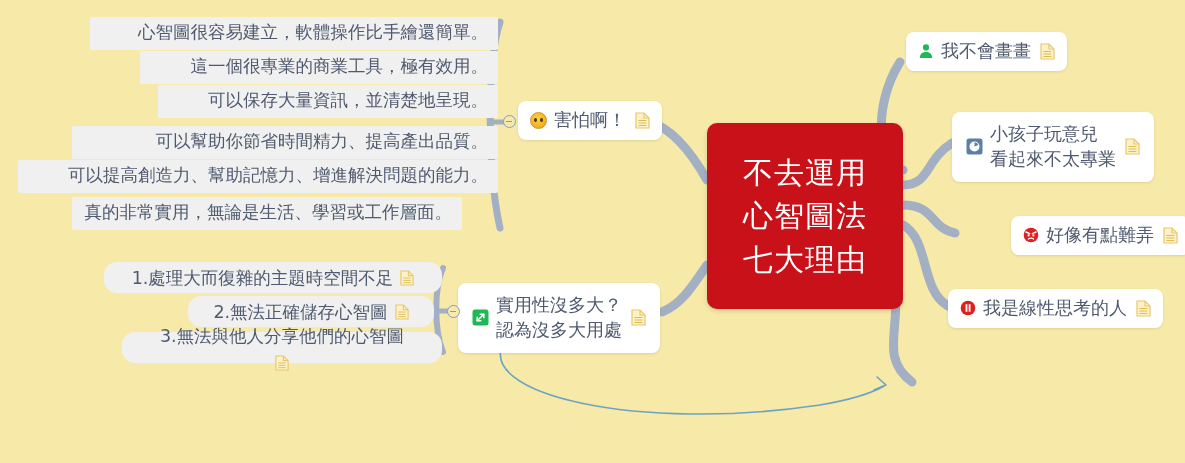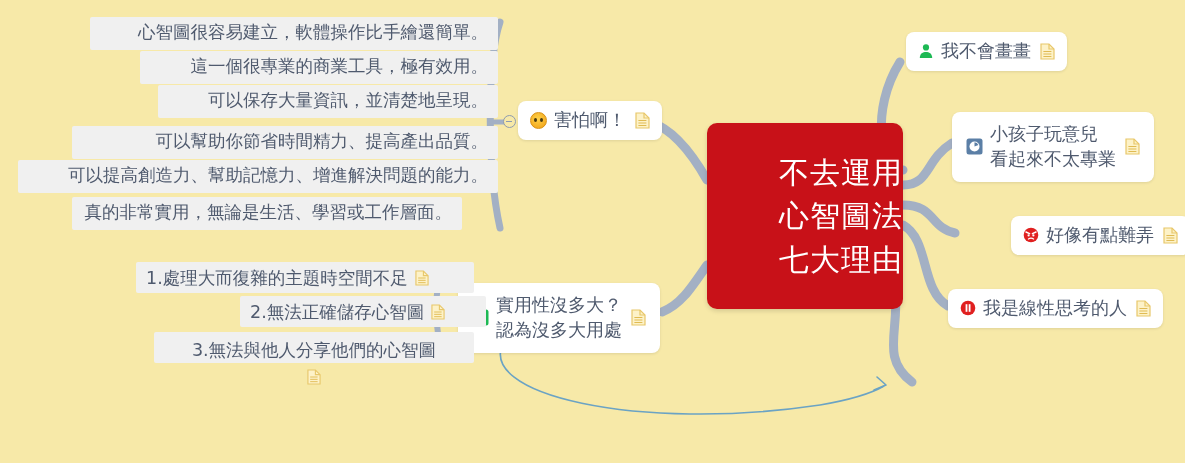--- a/index.html
+++ b/index.html
@@ -21,21 +21,21 @@
   }
 
   
   .central {
     position: absolute;
     left: 707px; top: 123px;
     width: 196px; height: 186px;
     background: #c81118;
     border-radius: 10px;
     display: flex; flex-direction: column;
-    align-items: flex-end; justify-content: center;
+    align-items: center; justify-content: center;
     color: #ffffff;
     font-size: 30px;
     line-height: 1.45;
     letter-spacing: 1px;
     box-shadow: 0 2px 5px rgba(0,0,0,0.14);
   }
   .central div { white-space: nowrap; }
 
   
   .node {
@@ -66,26 +66,25 @@
     white-space: nowrap;
     height: 33px;
     display: flex; align-items: center; justify-content: flex-end;
   }
   .numline {
     position: absolute;
     background: #f0f0f0;
     color: #4f5a6e;
     font-size: 17.5px;
     padding: 6px 10px;
-    border-radius: 2px;
+    border-radius: 13px;
     white-space: nowrap;
     height: 31px;
-    display: flex; align-items: center; justify-content: flex-start;
+    display: flex; align-items: center; justify-content: center;
     gap: 7px;
-    margin-left: 32px;
   }
 
   
   .ic { flex: 0 0 auto; display: inline-block; line-height: 0; }
   .ic-doc { margin-left: 9px; }
   .ic-lead { margin-right: 7px; }
   .emoji-scared {
     width: 17px; height: 17px; border-radius: 50%;
     background: radial-gradient(circle at 45% 38%, #ffd24a 0%, #f2a81e 80%);
     position: relative; display: inline-block;
@@ -296,21 +295,21 @@
           <path d="M1 1h8l5 5v10H1z" fill="#fdf2c8" stroke="#e8c76a" stroke-width="1.2"></path>
           <path d="M9 1v5h5" fill="none" stroke="#e8c76a" stroke-width="1.2"></path>
           <g stroke="#e0bb53" stroke-width="1">
             <path d="M3.4 8.5h8"></path>
             <path d="M3.4 11h8"></path>
             <path d="M3.4 13.5h8"></path>
           </g>
         </svg>
     </span>
   </div>
-  <div class="numline" style="left:208px; top:296px; width:246px;">
+  <div class="numline" style="left:188px; top:296px; width:246px;">
     <span>2.無法正確儲存心智圖</span>
     <span class="ic">
       <svg width="14" height="16" viewBox="0 0 15 17">
           <path d="M1 1h8l5 5v10H1z" fill="#fdf2c8" stroke="#e8c76a" stroke-width="1.2"></path>
           <path d="M9 1v5h5" fill="none" stroke="#e8c76a" stroke-width="1.2"></path>
           <g stroke="#e0bb53" stroke-width="1">
             <path d="M3.4 8.5h8"></path>
             <path d="M3.4 11h8"></path>
             <path d="M3.4 13.5h8"></path>
           </g>

